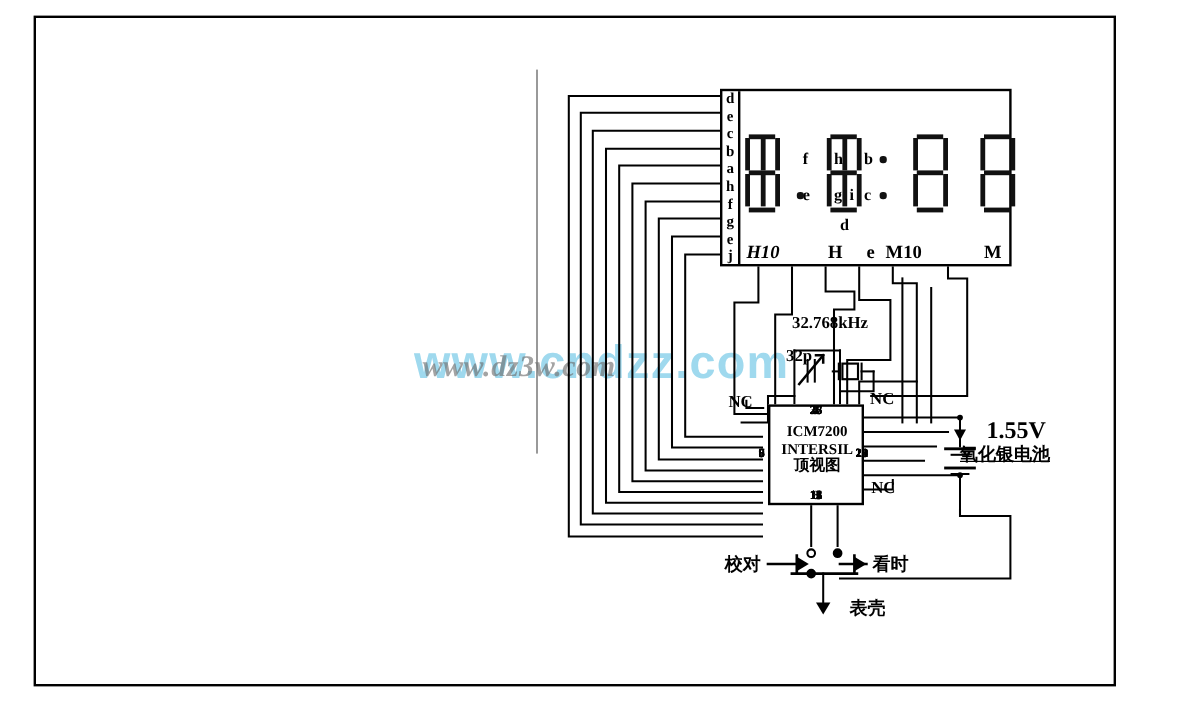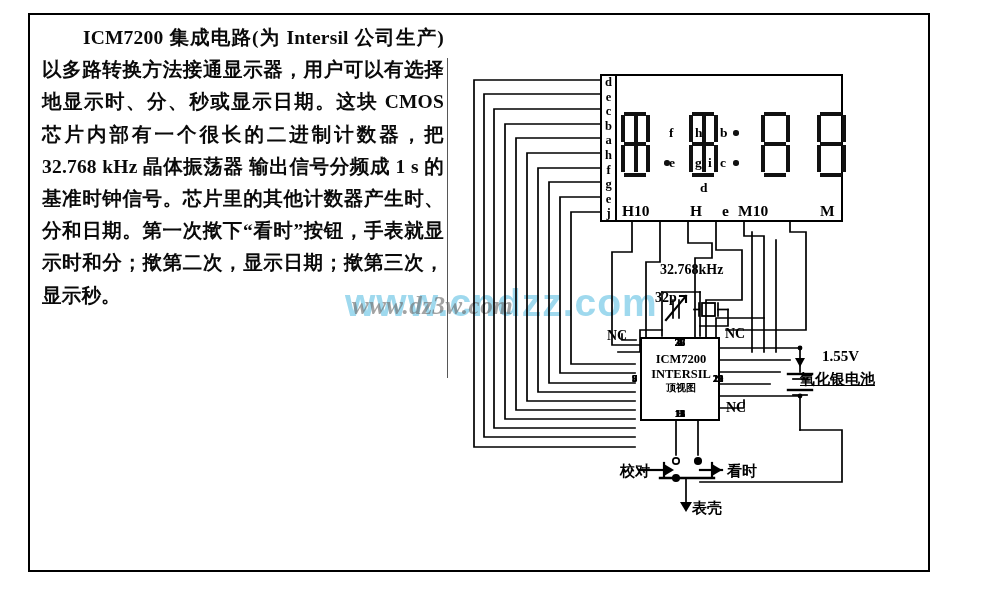--- a/index.html
+++ b/index.html
@@ -177,43 +177,40 @@
   }
   #ic-text {
     position: absolute;
     left: 642px; top: 352px;
     width: 78px;
     text-align: center;
     font-size: 12.5px;
     font-weight: 700;
     line-height: 14.5px;
   }
-  #ic-text .cn { font-size: 10px; }
+  #ic-text .cn { font-size: 13px; }
 
   .pinnum {
     position: absolute;
     font-size: 10.5px;
     font-weight: 700;
     line-height: 1;
   }
   #pins-top  { position:absolute; left:640px; top:338px; width:80px; display:flex; justify-content:space-around; }
   #pins-bot  { position:absolute; left:640px; top:409px; width:80px; display:flex; justify-content:space-around; }
   #pins-left { position:absolute; left:632px; top:340px; height:78px; display:flex; flex-direction:column; justify-content:space-around; }
   #pins-right{ position:absolute; left:713px; top:340px; height:78px; display:flex; flex-direction:column; justify-content:space-around; }
 </style>
 </head>
 <body>
 
 <div id="page">
 
   <div id="frame"></div>
 
-  <div id="article">
-    <p>ICM7200 集成电路(为 Intersil 公司生产)以多路转换方法接通显示器，用户可以有选择地显示时、分、秒或显示日期。这块 CMOS 芯片内部有一个很长的二进制计数器，把 32.768 kHz 晶体振荡器 输出信号分频成 1 s 的基准时钟信号。芯片里的其他计数器产生时、分和日期。第一次揿下“看时”按钮，手表就显示时和分；揿第二次，显示日期；揿第三次，显示秒。</p>
-  </div>
   <div id="colrule"></div>
 
   <div class="wm" id="wm-main">www.cndzz.com</div>
   <div class="wm" id="wm-sub">www.dz3w.com</div>
 
   <div id="sch">
     <svg width="992" height="592" viewBox="0 0 992 592">
       <g stroke="#000" stroke-width="1.7" fill="none" stroke-linecap="square">
 
         <path d="M600,80  L474,80  L474,447 L635,447"></path>
@@ -375,21 +372,21 @@
     <span class="segtag" style="left:88px; top:44px;">i</span>
     <span class="segtag" style="left:100px;top:44px;">c</span>
     <span class="segtag" style="left:80px; top:69px;">d</span>
 
     <span class="dot" style="left:113px; top:18px;"></span>
     <span class="dot" style="left:113px; top:48px;"></span>
     <span class="dot" style="left:44px;  top:48px;"></span>
   </div>
 
   <div id="dig-caps">
-    <span style="left:4px;">H10</span>
+    <span style="left:4px;font-style:italic;">H10</span>
     <span style="left:72px;">H</span>
     <span style="left:104px;">e</span>
     <span style="left:120px;">M10</span>
     <span style="left:202px;">M</span>
   </div>
 
   <div class="ann" style="left:660px; top:262px;">32.768kHz</div>
   <div class="ann" style="left:655px; top:290px;">32p</div>
 
   <div class="ann" style="left:607px; top:328px;">NC</div>
@@ -433,20 +430,20 @@
   </div>
 
   <div id="pins-right">
     <span class="pinnum">29</span>
     <span class="pinnum">18</span>
     <span class="pinnum">22</span>
     <span class="pinnum">21</span>
     <span class="pinnum">20</span>
   </div>
 
-  <div class="ann" style="left:822px; top:348px; font-size:15px;">1.55V</div>
+  <div class="ann" style="left:822px; top:348px; font-size:20px;">1.55V</div>
   <div class="ann cn" style="left:800px; top:371px;text-decoration:underline;">氧化银电池</div>
 
-  <div class="ann cn" style="left:620px; top:463px;">校对</div>
+  <div class="ann cn" style="left:604px; top:463px;">校对</div>
   <div class="ann cn" style="left:727px; top:463px;text-align:right;">看时</div>
-  <div class="ann cn" style="left:692px; top:500px;">表壳</div>
+  <div class="ann cn" style="left:708px; top:500px;">表壳</div>
 
 </div>
 
 </body></html>

